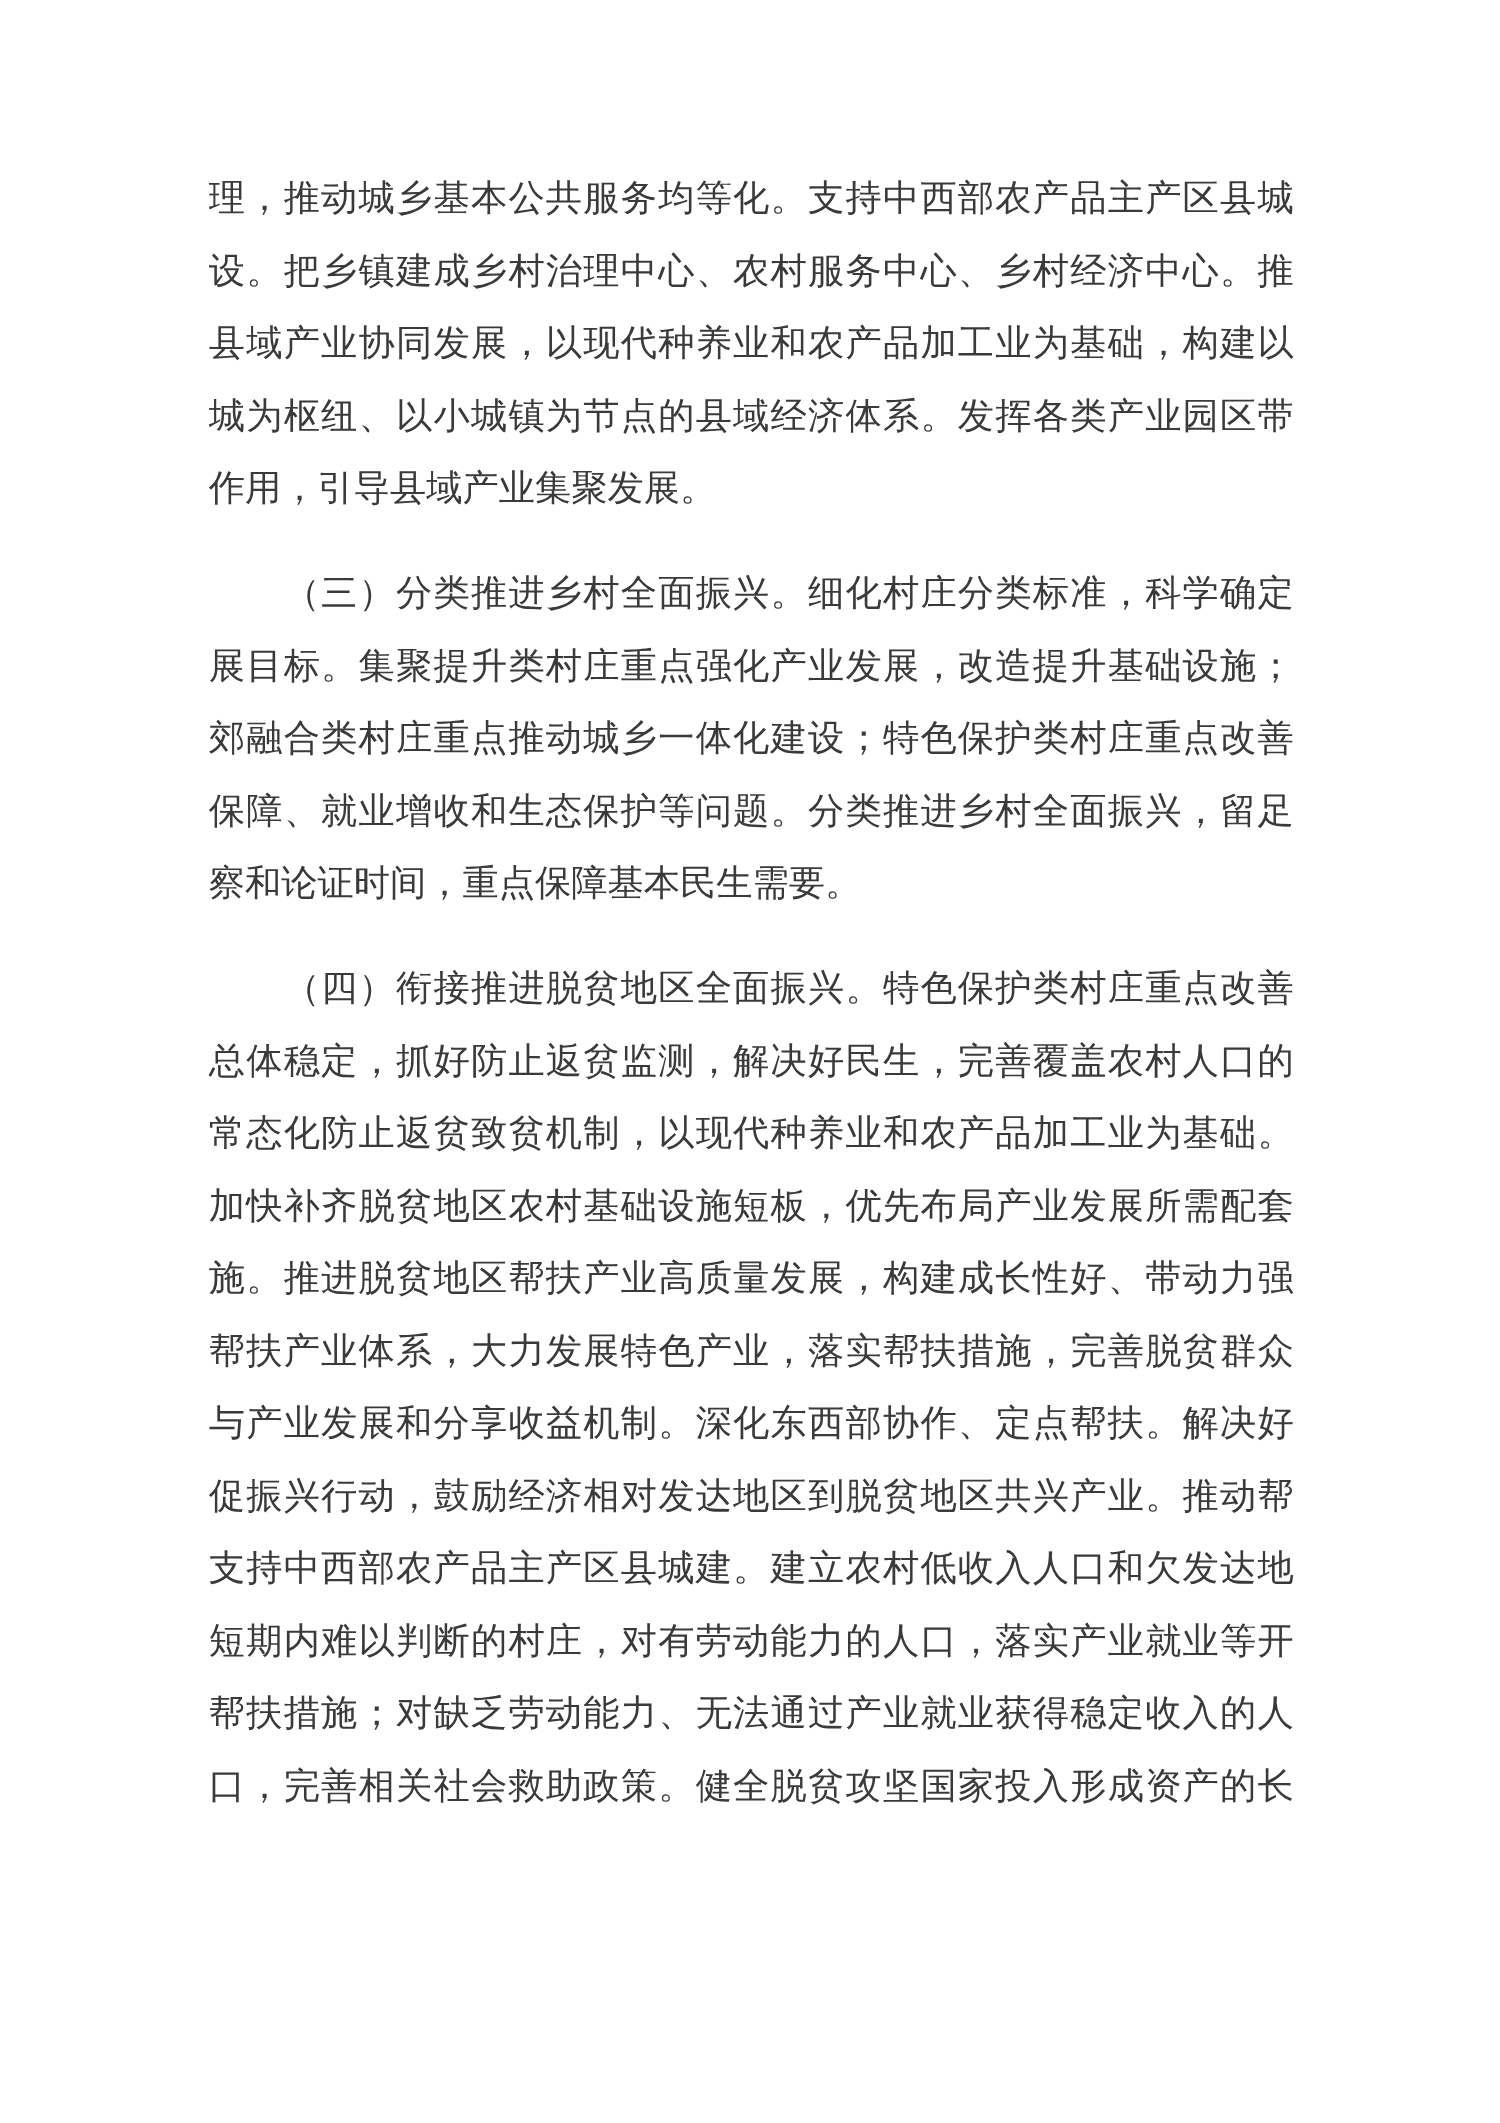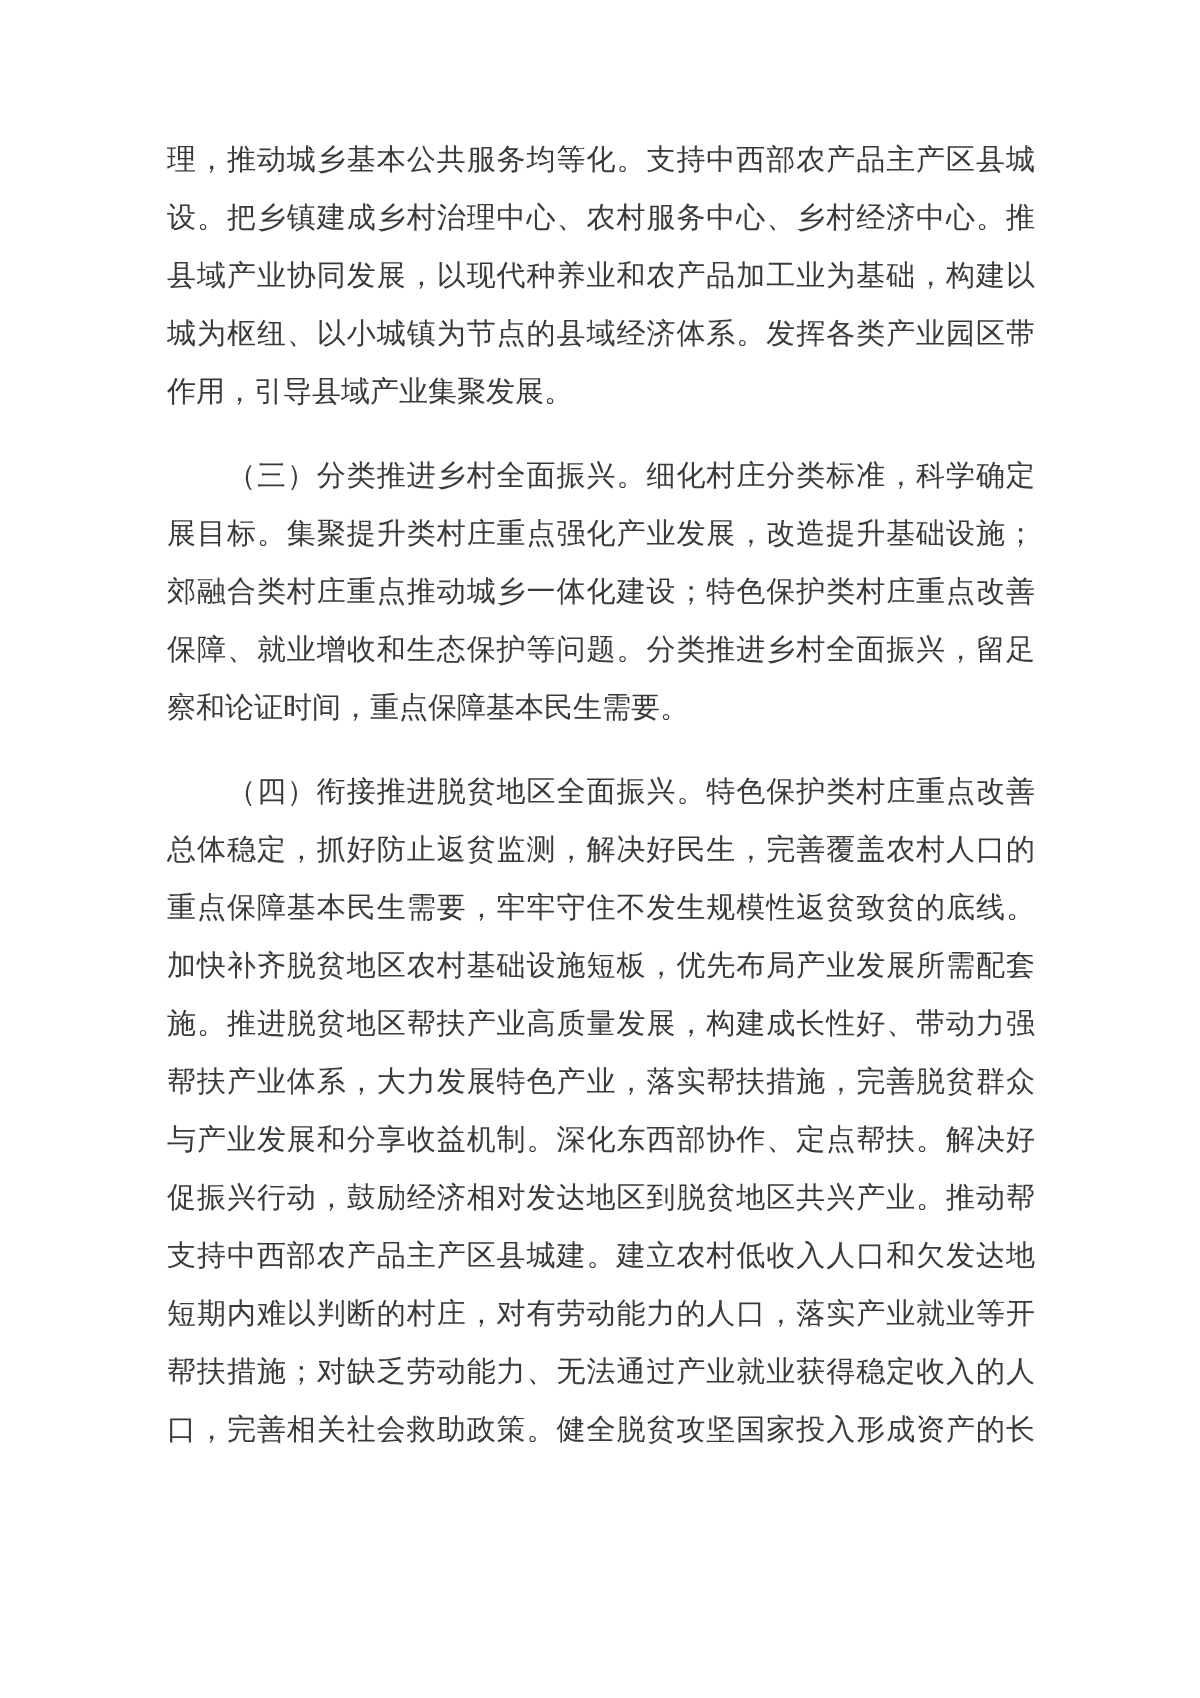--- a/index.html
+++ b/index.html
@@ -63,21 +63,21 @@
       <div class="paragraph">
         <div class="line">　　（三）分类推进乡村全面振兴。细化村庄分类标准，科学确定发</div>
         <div class="line">展目标。集聚提升类村庄重点强化产业发展，改造提升基础设施；城</div>
         <div class="line">郊融合类村庄重点推动城乡一体化建设；特色保护类村庄重点改善基</div>
         <div class="line">保障、就业增收和生态保护等问题。分类推进乡村全面振兴，留足观</div>
         <div class="line last">察和论证时间，重点保障基本民生需要。</div>
       </div>
       <div class="paragraph">
         <div class="line">　　（四）衔接推进脱贫地区全面振兴。特色保护类村庄重点改善基</div>
         <div class="line">总体稳定，抓好防止返贫监测，解决好民生，完善覆盖农村人口的</div>
-        <div class="line">重点保障基本民生需要，牢牢守住不发生规模性返贫致贫的底线。</div>
+        <div class="line">常态化防止返贫致贫机制，以现代种养业和农产品加工业为基础。</div>
         <div class="line">加快补齐脱贫地区农村基础设施短板，优先布局产业发展所需配套设</div>
         <div class="line">施。推进脱贫地区帮扶产业高质量发展，构建成长性好、带动力强的</div>
         <div class="line">帮扶产业体系，大力发展特色产业，落实帮扶措施，完善脱贫群众参</div>
         <div class="line">与产业发展和分享收益机制。深化东西部协作、定点帮扶。解决好民生</div>
         <div class="line">促振兴行动，鼓励经济相对发达地区到脱贫地区共兴产业。推动帮扶</div>
         <div class="line">支持中西部农产品主产区县城建。建立农村低收入人口和欠发达地</div>
         <div class="line">短期内难以判断的村庄，对有劳动能力的人口，落实产业就业等开发式</div>
         <div class="line">帮扶措施；对缺乏劳动能力、无法通过产业就业获得稳定收入的人</div>
         <div class="line">口，完善相关社会救助政策。健全脱贫攻坚国家投入形成资产的长效</div>
       </div>

